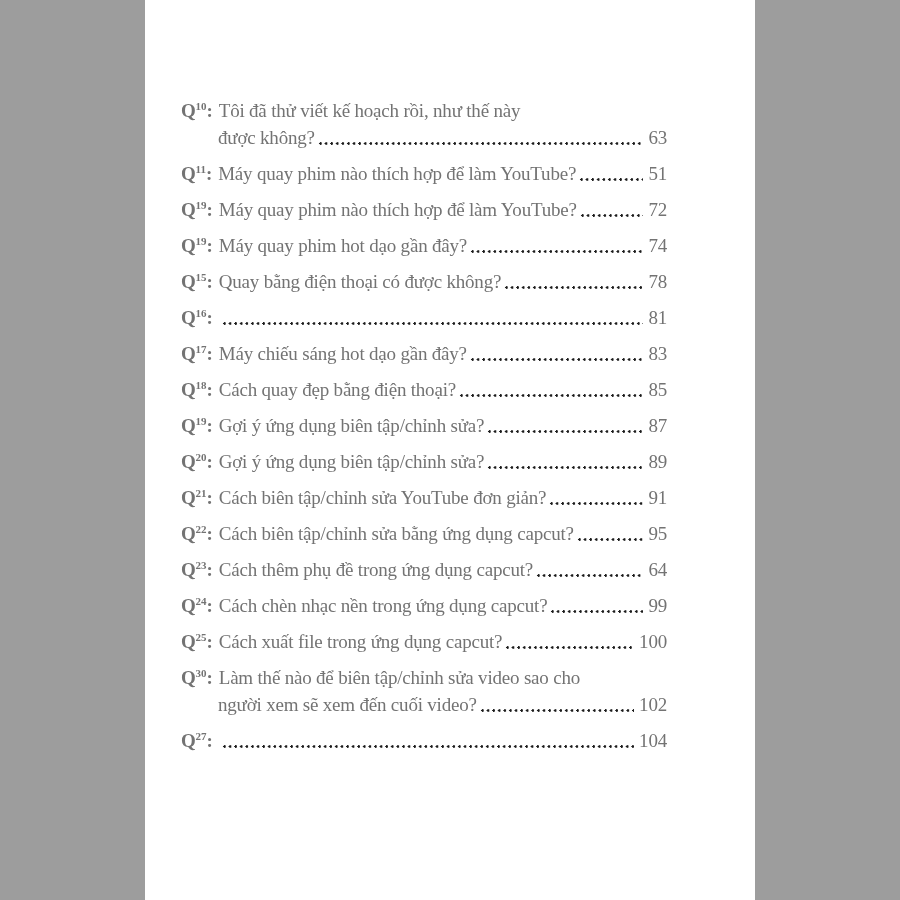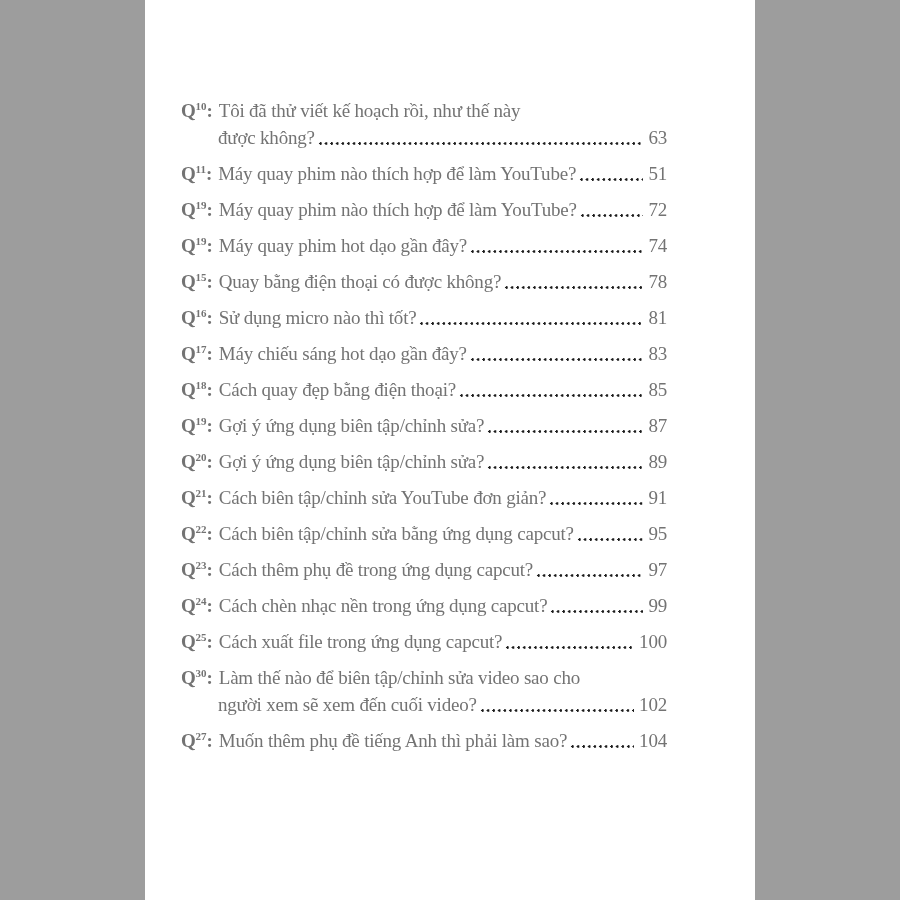--- a/index.html
+++ b/index.html
@@ -119,21 +119,20 @@
           <div class="row">
             <span class="label"><span>Q</span><sup>15</sup><span>:</span></span>
             <span class="text">Quay bằng điện thoại có được không?</span>
             <span class="leader"></span>
             <span class="page">78</span>
           </div>
         </div>
         <div class="entry">
           <div class="row">
             <span class="label"><span>Q</span><sup>16</sup><span>:</span></span>
-            <span class="text">Sử dụng micro nào thì tốt?</span>
             <span class="leader"></span>
             <span class="page">81</span>
           </div>
         </div>
         <div class="entry">
           <div class="row">
             <span class="label"><span>Q</span><sup>17</sup><span>:</span></span>
             <span class="text">Máy chiếu sáng hot dạo gần đây?</span>
             <span class="leader"></span>
             <span class="page">83</span>
@@ -177,21 +176,21 @@
             <span class="text">Cách biên tập/chỉnh sửa bằng ứng dụng capcut?</span>
             <span class="leader"></span>
             <span class="page">95</span>
           </div>
         </div>
         <div class="entry">
           <div class="row">
             <span class="label"><span>Q</span><sup>23</sup><span>:</span></span>
             <span class="text">Cách thêm phụ đề trong ứng dụng capcut?</span>
             <span class="leader"></span>
-            <span class="page">97</span>
+            <span class="page">64</span>
           </div>
         </div>
         <div class="entry">
           <div class="row">
             <span class="label"><span>Q</span><sup>24</sup><span>:</span></span>
             <span class="text">Cách chèn nhạc nền trong ứng dụng capcut?</span>
             <span class="leader"></span>
             <span class="page">99</span>
           </div>
         </div>
@@ -211,20 +210,19 @@
           <div class="row">
             <span class="indent"></span>
             <span class="text">người xem sẽ xem đến cuối video?</span>
             <span class="leader"></span>
             <span class="page">102</span>
           </div>
         </div>
         <div class="entry">
           <div class="row">
             <span class="label"><span>Q</span><sup>27</sup><span>:</span></span>
-            <span class="text">Muốn thêm phụ đề tiếng Anh thì phải làm sao?</span>
             <span class="leader"></span>
             <span class="page">104</span>
           </div>
         </div>
       </div>
   </div>
 </div>
 
 </body></html>

